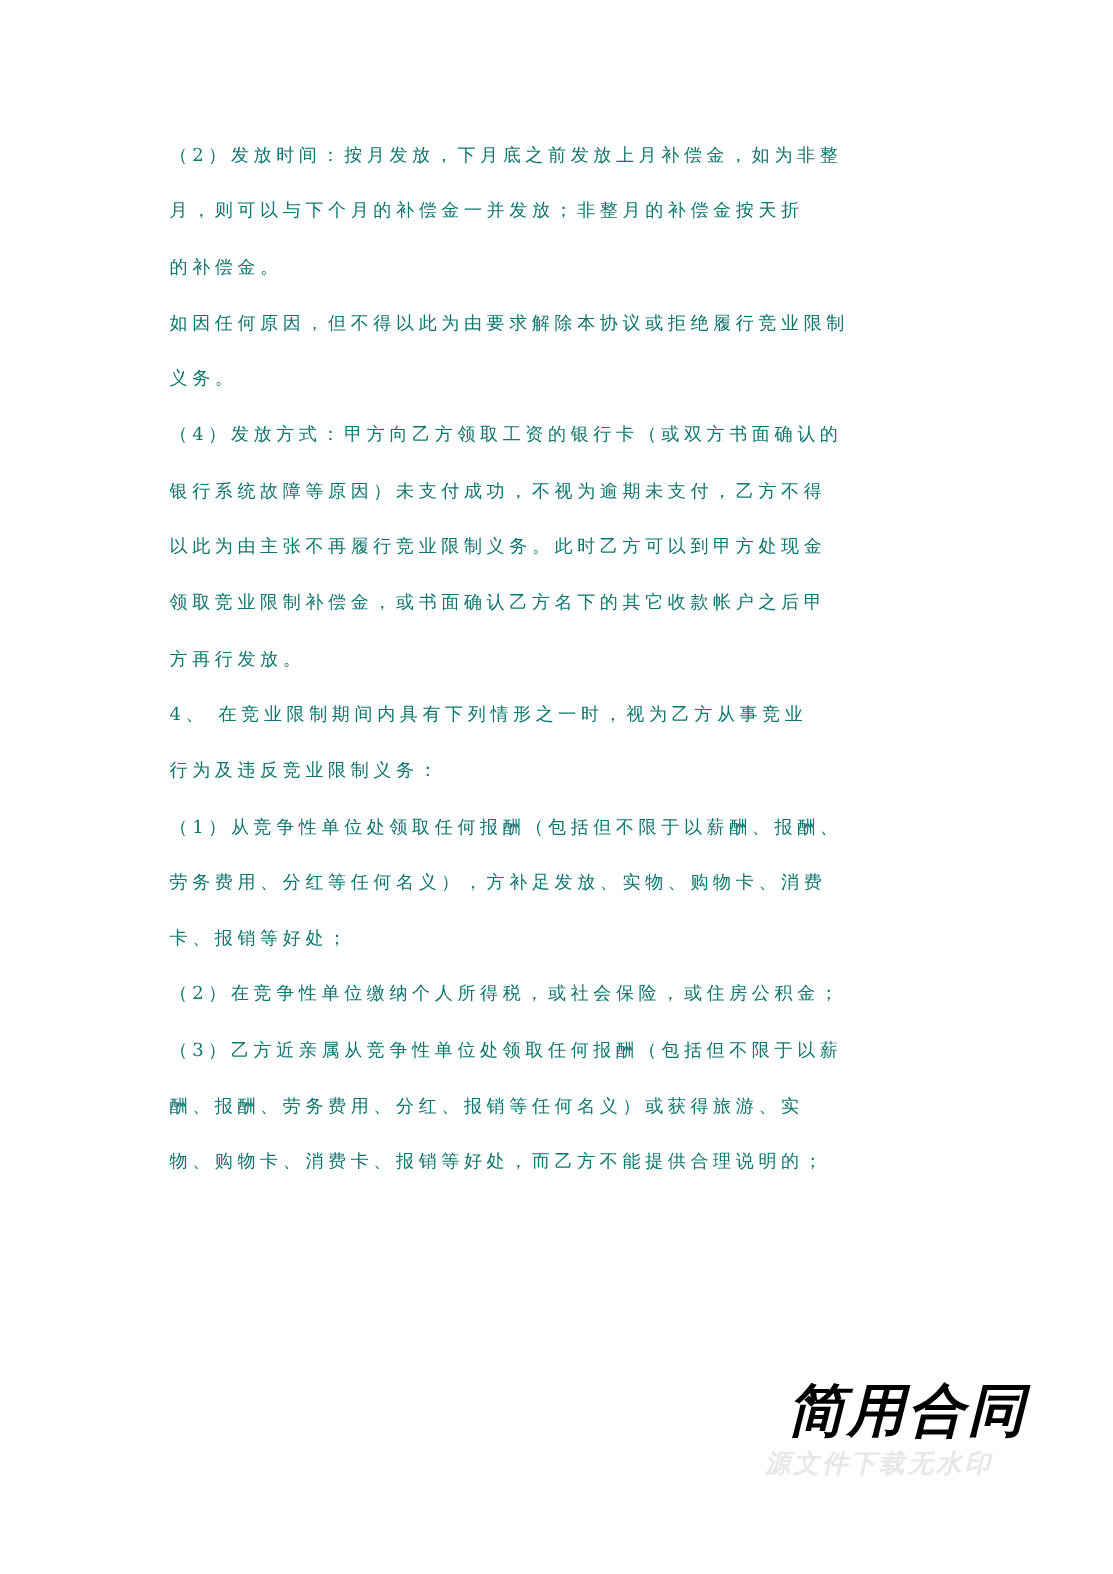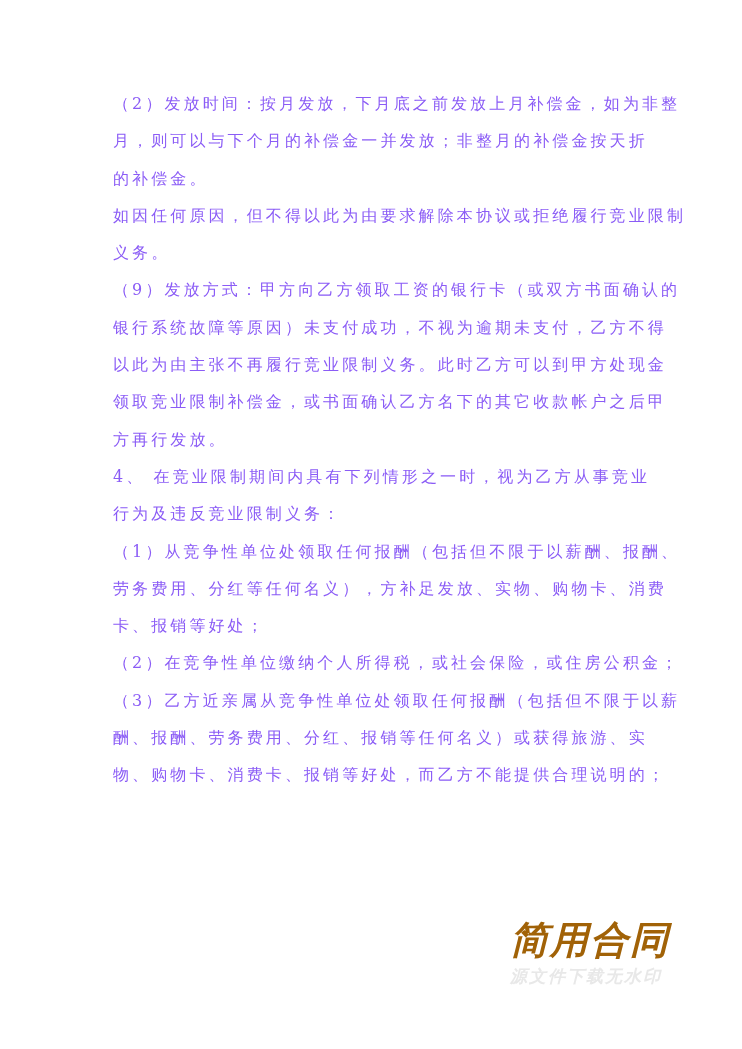--- a/index.html
+++ b/index.html
@@ -23,41 +23,42 @@
     }
     .doc-body {
       position: absolute;
       left: 113px;
       top: 85px;
       width: 520px;
     }
     .line {
       height: 37.3px;
       line-height: 37.3px;
-      font-size: 16px;
+      font-size: 12px;
       letter-spacing: 3.1px;
       white-space: nowrap;
-      color: #8b5cf6;
+      color: #0f766e;
     }
     .watermark {
       position: absolute;
       left: 510px;
       top: 918px;
       width: 190px;
       text-align: left;
       pointer-events: none;
     }
     .wm-title {
       font-family: "DejaVu Sans", "Liberation Sans", sans-serif;
       font-weight: bold;
       font-style: italic;
       font-size: 38px;
       line-height: 44px;
       letter-spacing: 2px;
-      color: #a16207;
+      color: #000000;
+      text-align: center;
     }
     .wm-sub {
       font-family: "DejaVu Sans", "Liberation Sans", sans-serif;
       font-weight: bold;
       font-style: italic;
       font-size: 17px;
       line-height: 24px;
       letter-spacing: 2px;
       color: #e8e8e8;
       margin-top: 2px;
@@ -66,21 +67,21 @@
 </head>
 <body>
 
 <div class="page">
   <div class="doc-body">
     <div class="line">（2）发放时间：按月发放，下月底之前发放上月补偿金，如为非整</div>
     <div class="line">月，则可以与下个月的补偿金一并发放；非整月的补偿金按天折</div>
     <div class="line">的补偿金。</div>
     <div class="line">如因任何原因，但不得以此为由要求解除本协议或拒绝履行竞业限制</div>
     <div class="line">义务。</div>
-    <div class="line">（9）发放方式：甲方向乙方领取工资的银行卡（或双方书面确认的</div>
+    <div class="line">（4）发放方式：甲方向乙方领取工资的银行卡（或双方书面确认的</div>
     <div class="line">银行系统故障等原因）未支付成功，不视为逾期未支付，乙方不得</div>
     <div class="line">以此为由主张不再履行竞业限制义务。此时乙方可以到甲方处现金</div>
     <div class="line">领取竞业限制补偿金，或书面确认乙方名下的其它收款帐户之后甲</div>
     <div class="line">方再行发放。</div>
     <div class="line">4、    在竞业限制期间内具有下列情形之一时，视为乙方从事竞业</div>
     <div class="line">行为及违反竞业限制义务：</div>
     <div class="line">（1）从竞争性单位处领取任何报酬（包括但不限于以薪酬、报酬、</div>
     <div class="line">劳务费用、分红等任何名义），方补足发放、实物、购物卡、消费</div>
     <div class="line">卡、报销等好处；</div>
     <div class="line">（2）在竞争性单位缴纳个人所得税，或社会保险，或住房公积金；</div>

